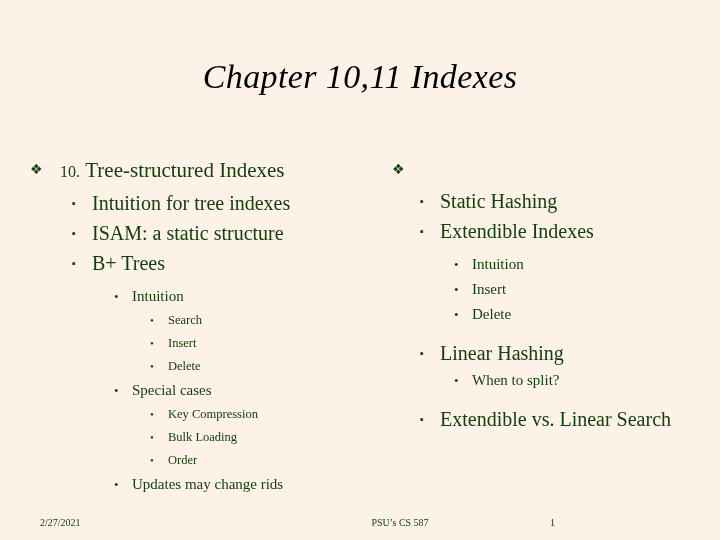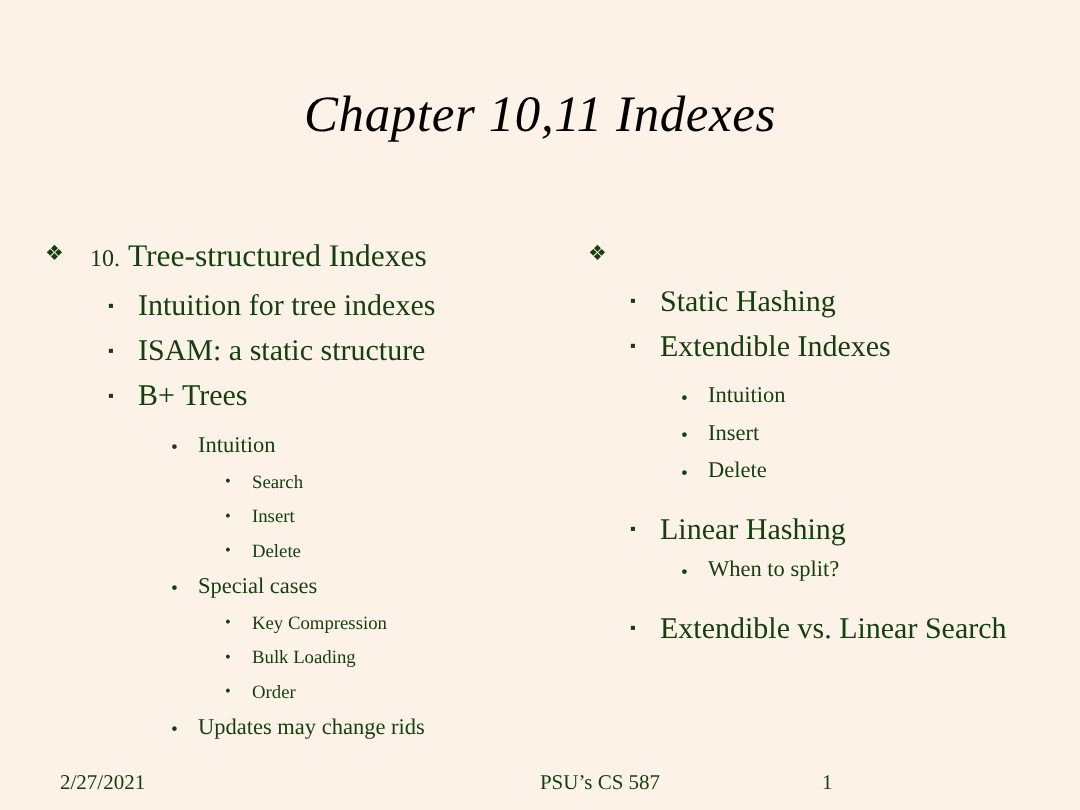--- a/index.html
+++ b/index.html
@@ -126,21 +126,21 @@
   .gap-sm { height: 6px; }
   .gap-md { height: 11px; }
 
   
   .footer {
     position: absolute;
     left: 0;
     bottom: 0;
     width: 577px;
     height: 34px;
-    font-size: 14px;
+    font-size: 10px;
     line-height: 34px;
     color: #14400f;
     text-decoration: underline;
   }
   .footer .date {
     position: absolute;
     left: 40px;
     top: 0;
   }
   .footer .center {

